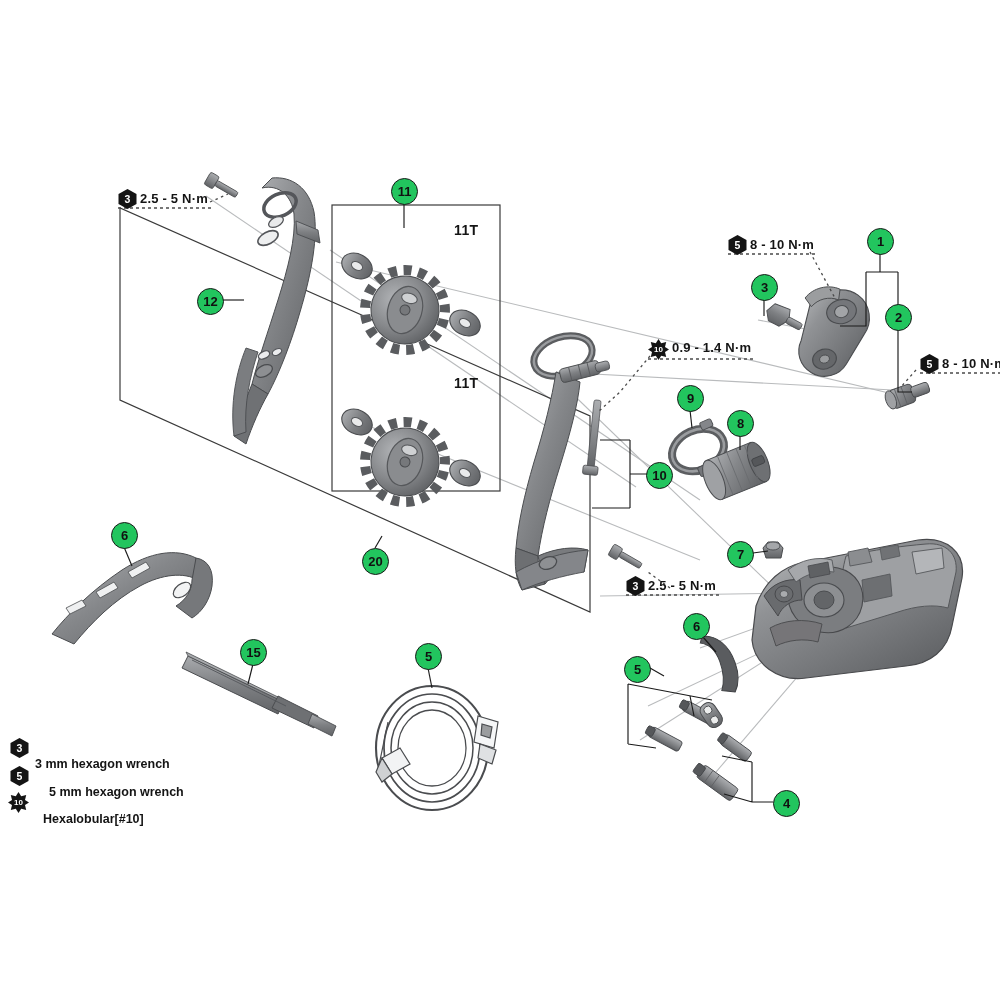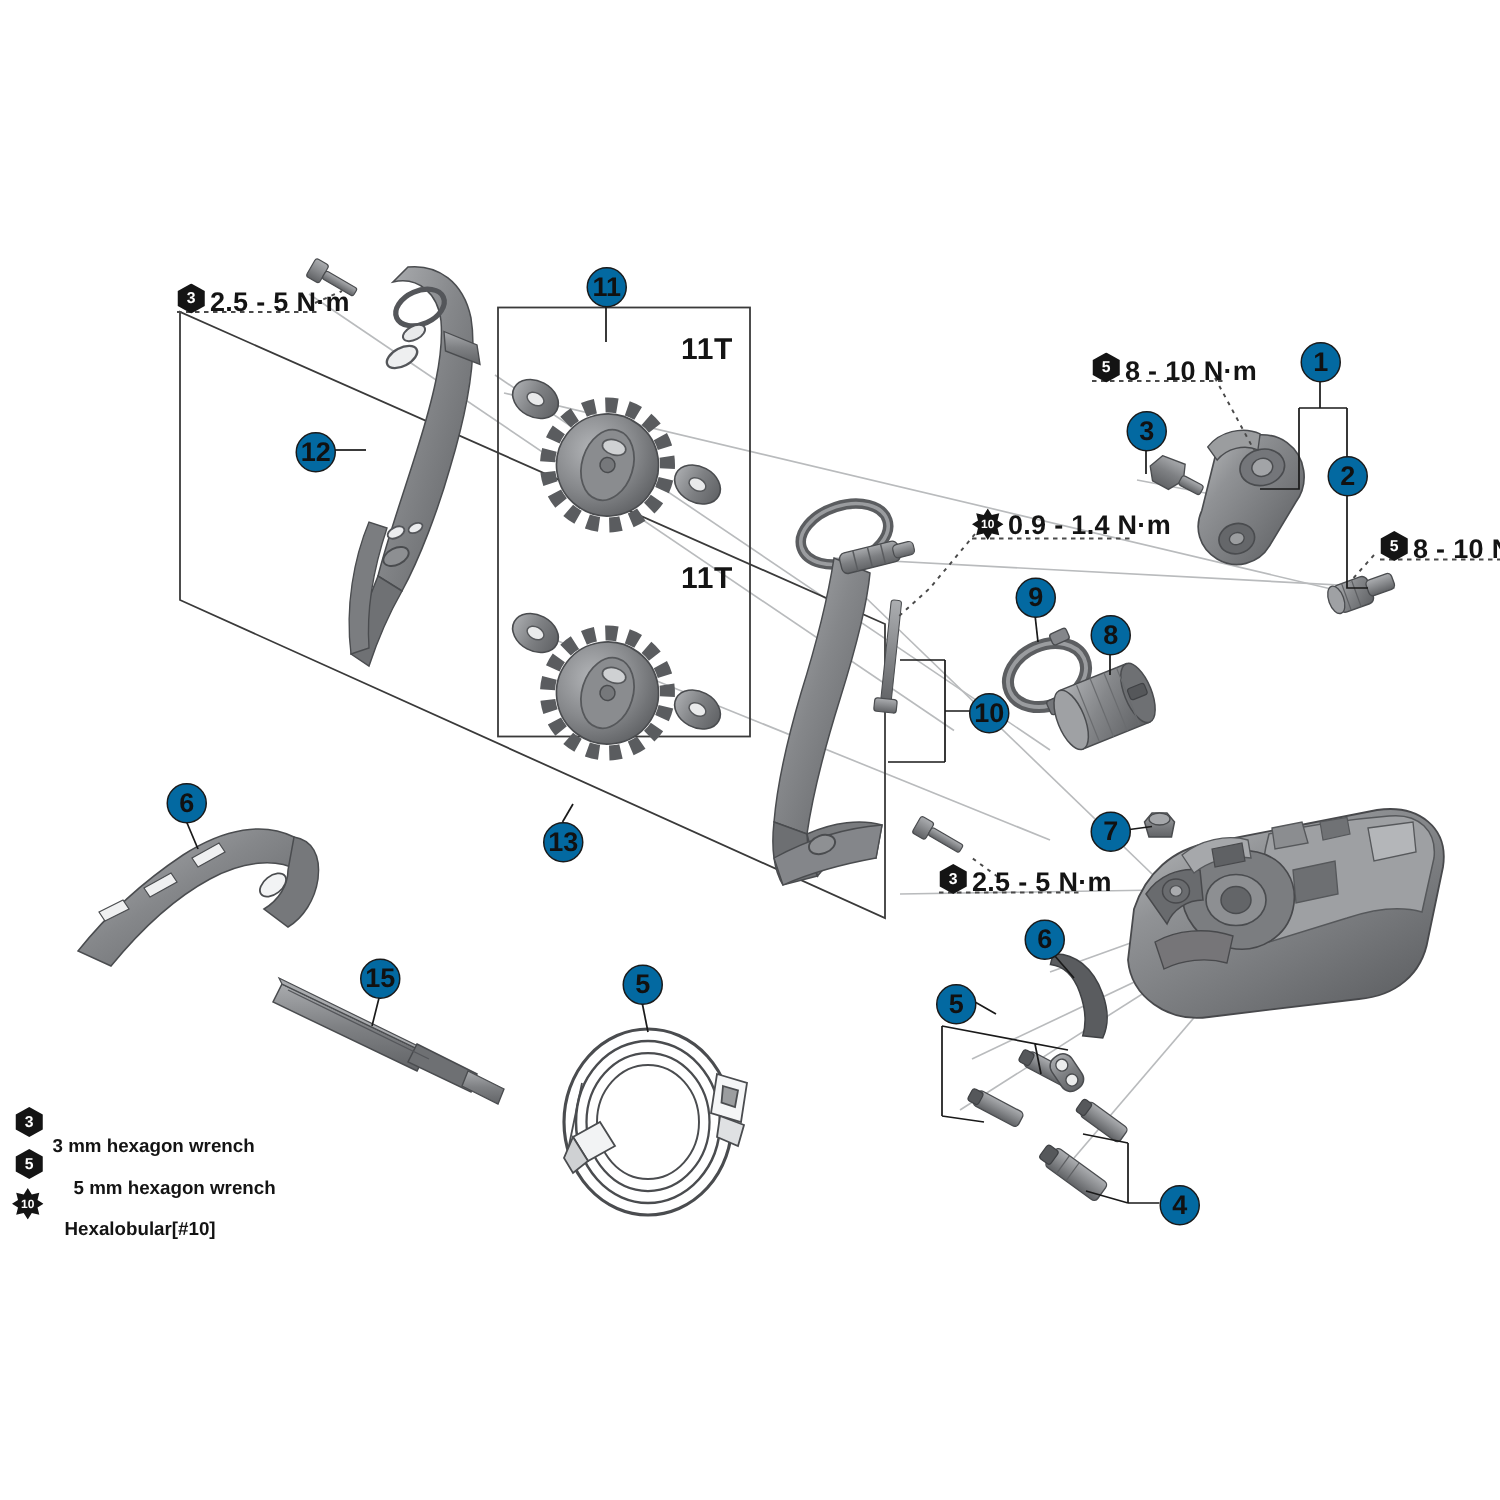--- a/index.html
+++ b/index.html
@@ -1,34 +1,34 @@
 <!DOCTYPE html>
 <html><head>
 <meta charset="utf-8">
 <style>
   html,body{margin:0;padding:0;background:#fff;}
   body{width:1000px;height:1000px;overflow:hidden;
        font-family:"Liberation Sans","DejaVu Sans",sans-serif;}
   #stage{position:relative;width:1000px;height:1000px;background:#ffffff;}
   svg.layer{position:absolute;left:0;top:0;width:1000px;height:1000px;}
   .txt{position:absolute;white-space:nowrap;font-weight:bold;color:#141414;}
-  .torque-txt{font-size:18px;letter-spacing:.2px;}
-  .tooth-txt{font-size:20px;letter-spacing:.4px;}
+  .torque-txt{font-size:13px;letter-spacing:.2px;}
+  .tooth-txt{font-size:14px;letter-spacing:.4px;}
   .legend-txt{font-size:12.5px;margin-top:16px;}
   .hexbadge{position:absolute;width:19px;height:20px;}
   .hexbadge span{position:absolute;left:0;top:0;width:19px;height:20px;
      display:flex;align-items:center;justify-content:center;
      font-size:10.5px;font-weight:bold;color:#fff;}
   .star{position:absolute;width:21px;height:21px;}
   .star span{position:absolute;left:0;top:0;width:21px;height:21px;
      display:flex;align-items:center;justify-content:center;
      font-size:8px;font-weight:bold;color:#fff;}
   .cal{position:absolute;width:25px;height:25px;border:1.4px solid #1a1a1a;
-     border-radius:50%;background:#0369a1;display:flex;align-items:center;
-     justify-content:center;font-size:18px;font-weight:bold;color:#111;text-align:center;}
+     border-radius:50%;background:#22c55e;display:flex;align-items:center;
+     justify-content:center;font-size:13px;font-weight:bold;color:#111;text-align:center;}
 </style>
 </head>
 <body>
 
 <div id="stage">
 
   <svg class="layer" viewBox="0 0 1000 1000">
     <defs>
       <linearGradient id="gMet" x1="0" y1="0" x2="1" y2="1">
         <stop offset="0" stop-color="#b0b2b5"></stop>
@@ -377,21 +377,21 @@
   <div class="cal" style="left:751px;top:274px">3</div>
   <div class="cal" style="left:773px;top:790px">4</div>
   <div class="cal" style="left:624px;top:656px">5</div>
   <div class="cal" style="left:683px;top:613px">6</div>
   <div class="cal" style="left:727px;top:541px">7</div>
   <div class="cal" style="left:727px;top:410px">8</div>
   <div class="cal" style="left:677px;top:385px">9</div>
   <div class="cal" style="left:646px;top:462px">10</div>
   <div class="cal" style="left:391px;top:178px">11</div>
   <div class="cal" style="left:197px;top:288px">12</div>
-  <div class="cal" style="left:362px;top:548px">13</div>
+  <div class="cal" style="left:362px;top:548px">20</div>
   <div class="cal" style="left:111px;top:522px">6</div>
   <div class="cal" style="left:240px;top:639px">15</div>
   <div class="cal" style="left:415px;top:643px">5</div>
 
   <div class="hexbadge" style="left:118px;top:189px">
     <svg viewBox="0 0 19 20" width="19" height="20">
         <polygon points="9.5,0 18.5,5 18.5,15 9.5,20 0.5,15 0.5,5" fill="#141414"></polygon>
       </svg>
     <span>3</span>
   </div>

